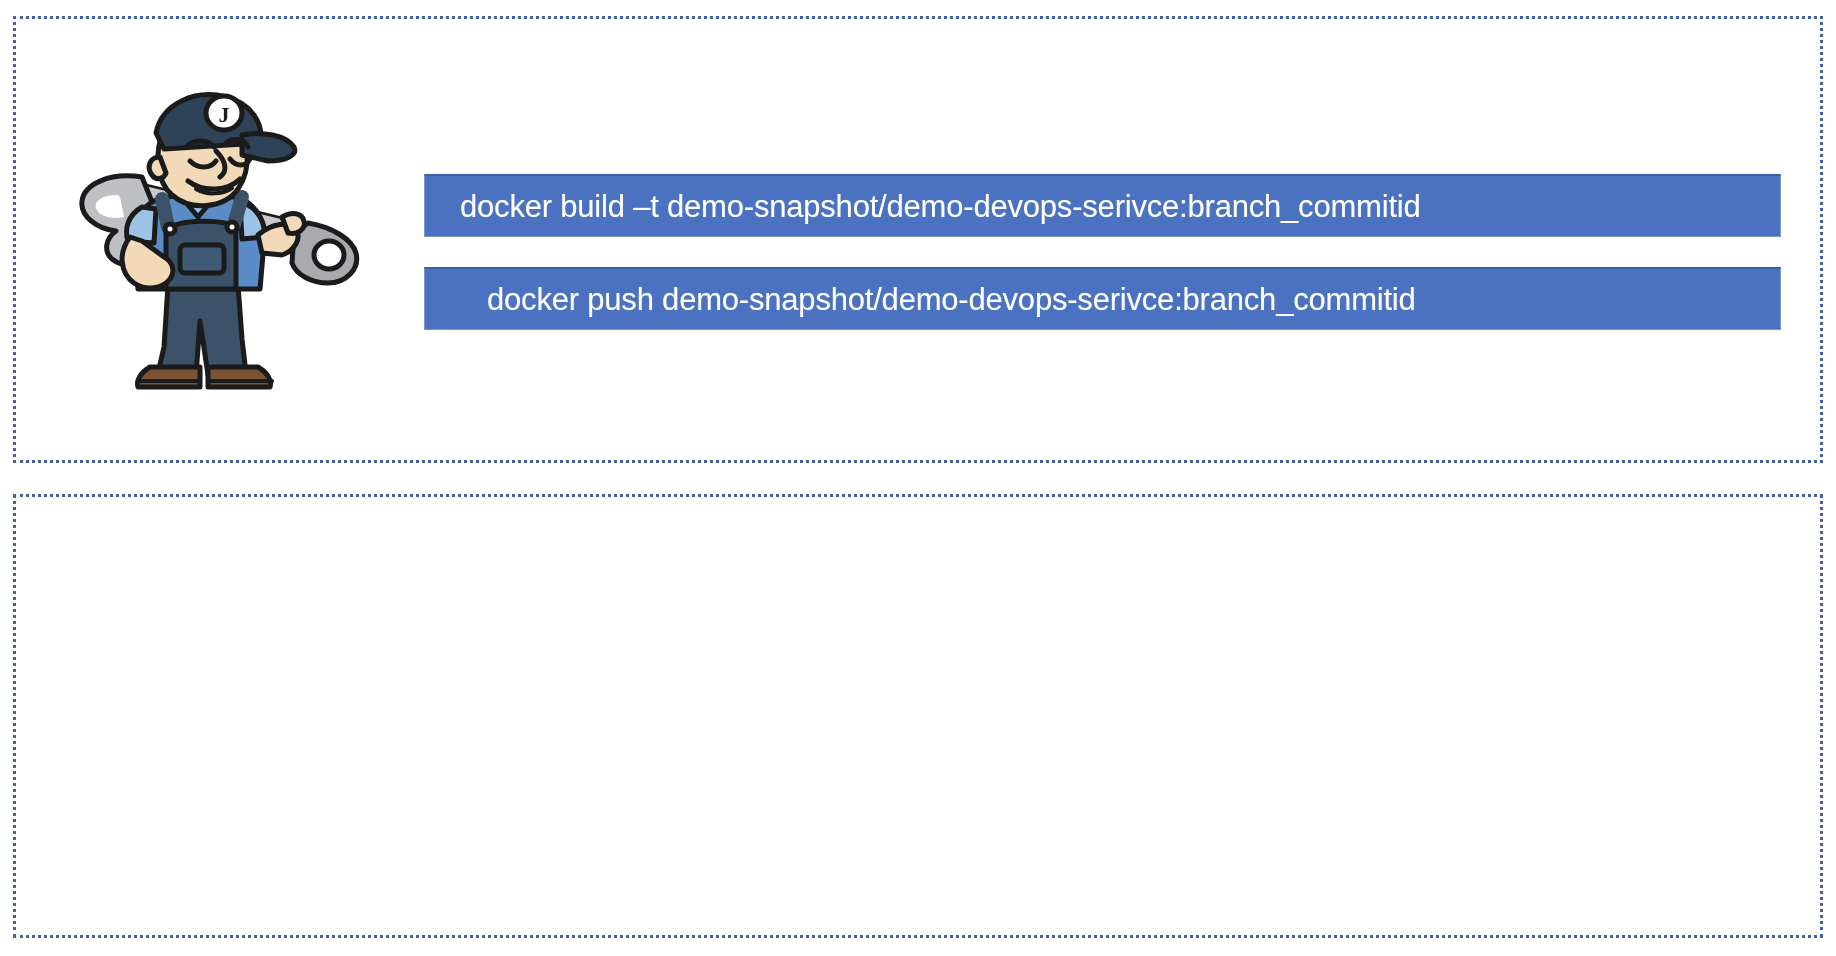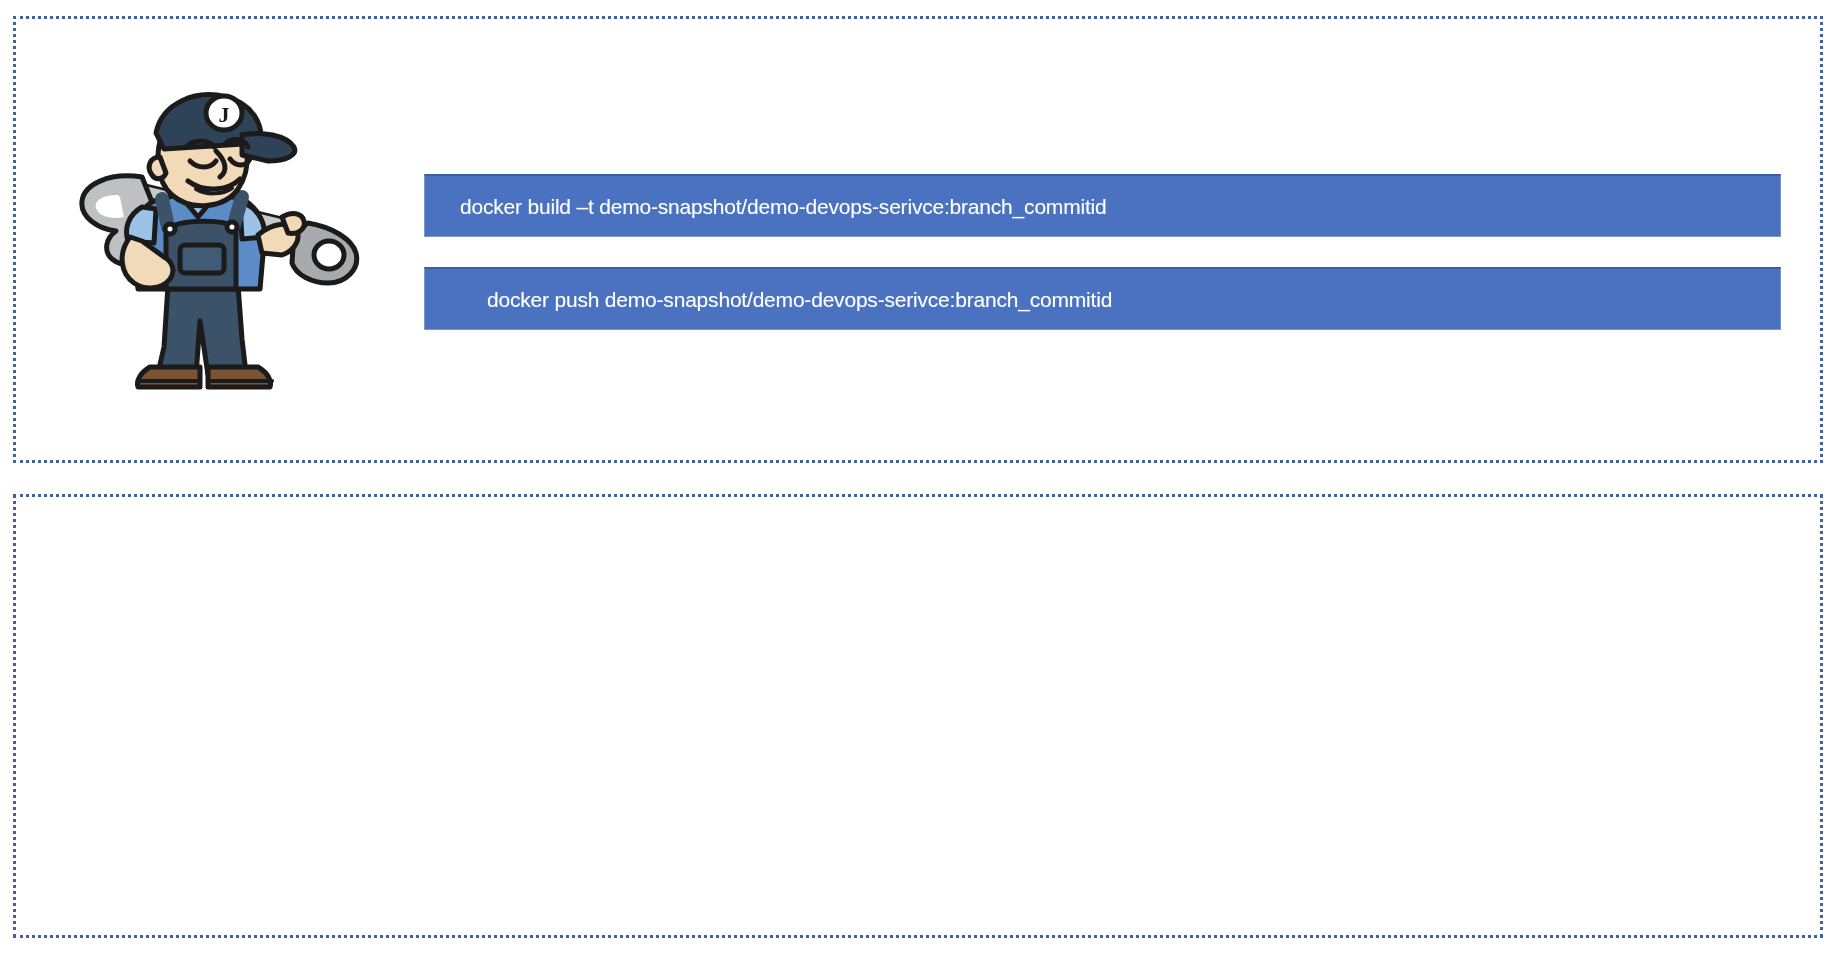--- a/index.html
+++ b/index.html
@@ -30,21 +30,21 @@
   
   .cmd-bar{
     position:absolute;
     box-sizing:border-box;
     background:#4A72C0;
     border:1px solid #7C96CE;
     border-top:2px solid #3C5EA3;
     display:flex;
     align-items:center;
     color:#ffffff;
-    font-size:21px;
+    font-size:31px;
     letter-spacing:-0.2px;
     line-height:1;
     white-space:nowrap;
     overflow:hidden;
     font-family:"Liberation Sans","DejaVu Sans",sans-serif;
     text-shadow:0 0 1px rgba(255,255,255,.35);
   }
   #bar-snapshot-build{left:408px;top:155px;width:1357px;height:63px;padding-left:35px;}
   #bar-snapshot-push {left:408px;top:248px;width:1357px;height:63px;padding-left:62px;}
 

